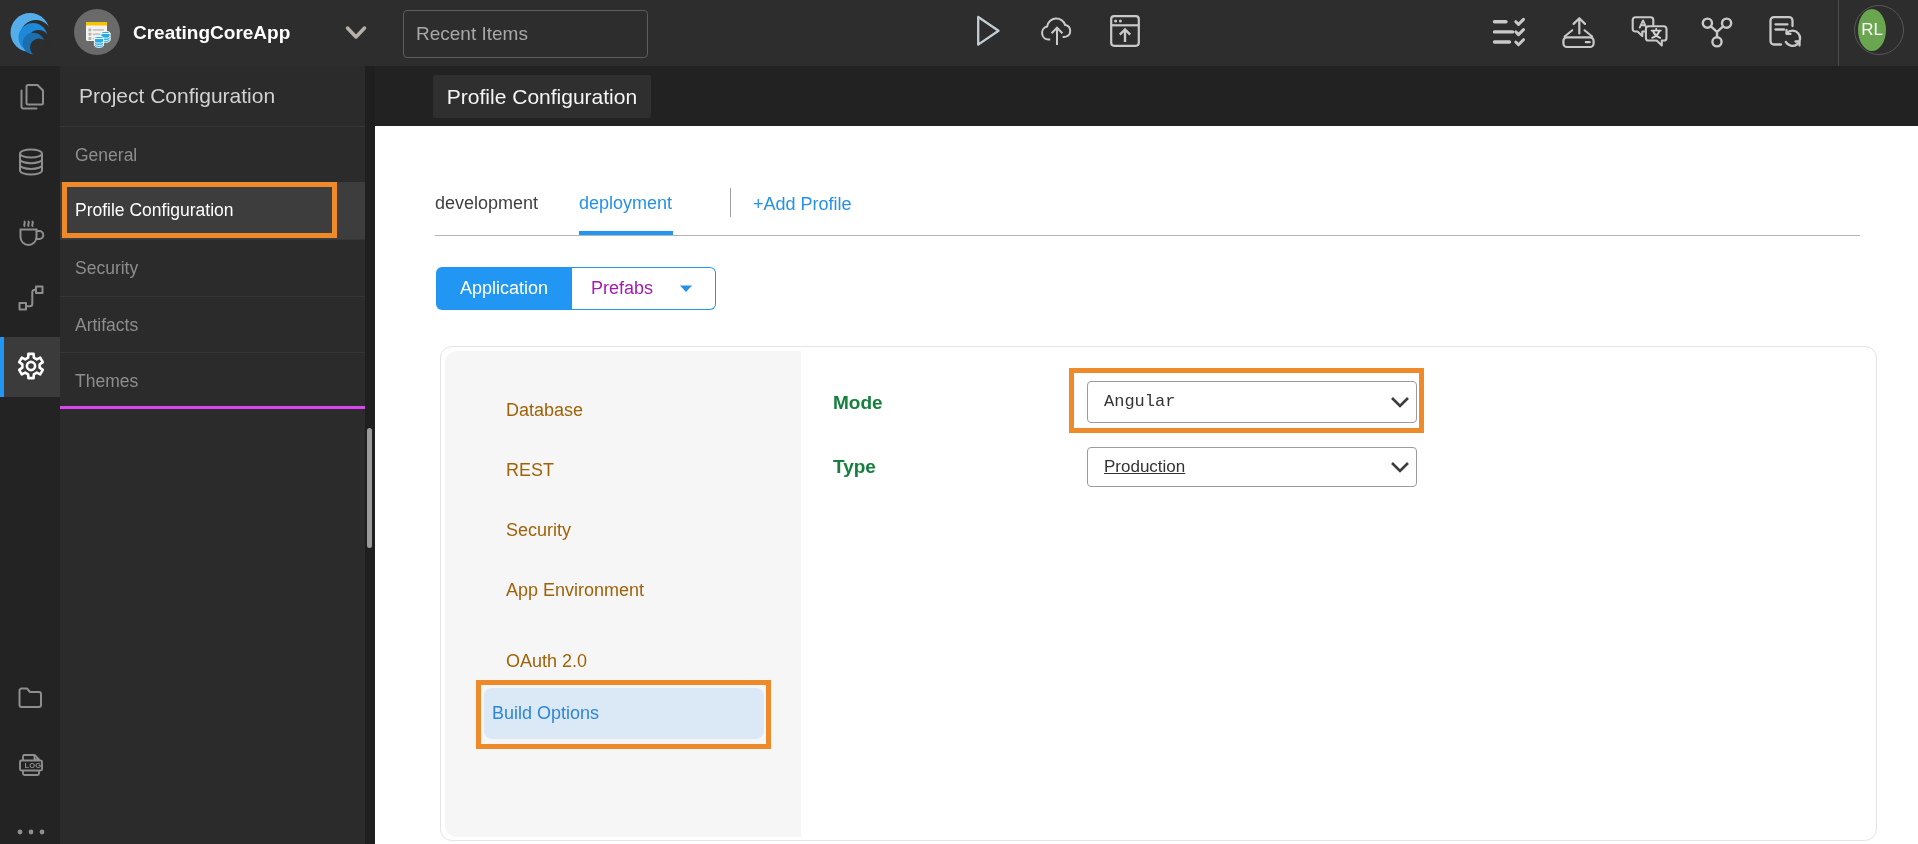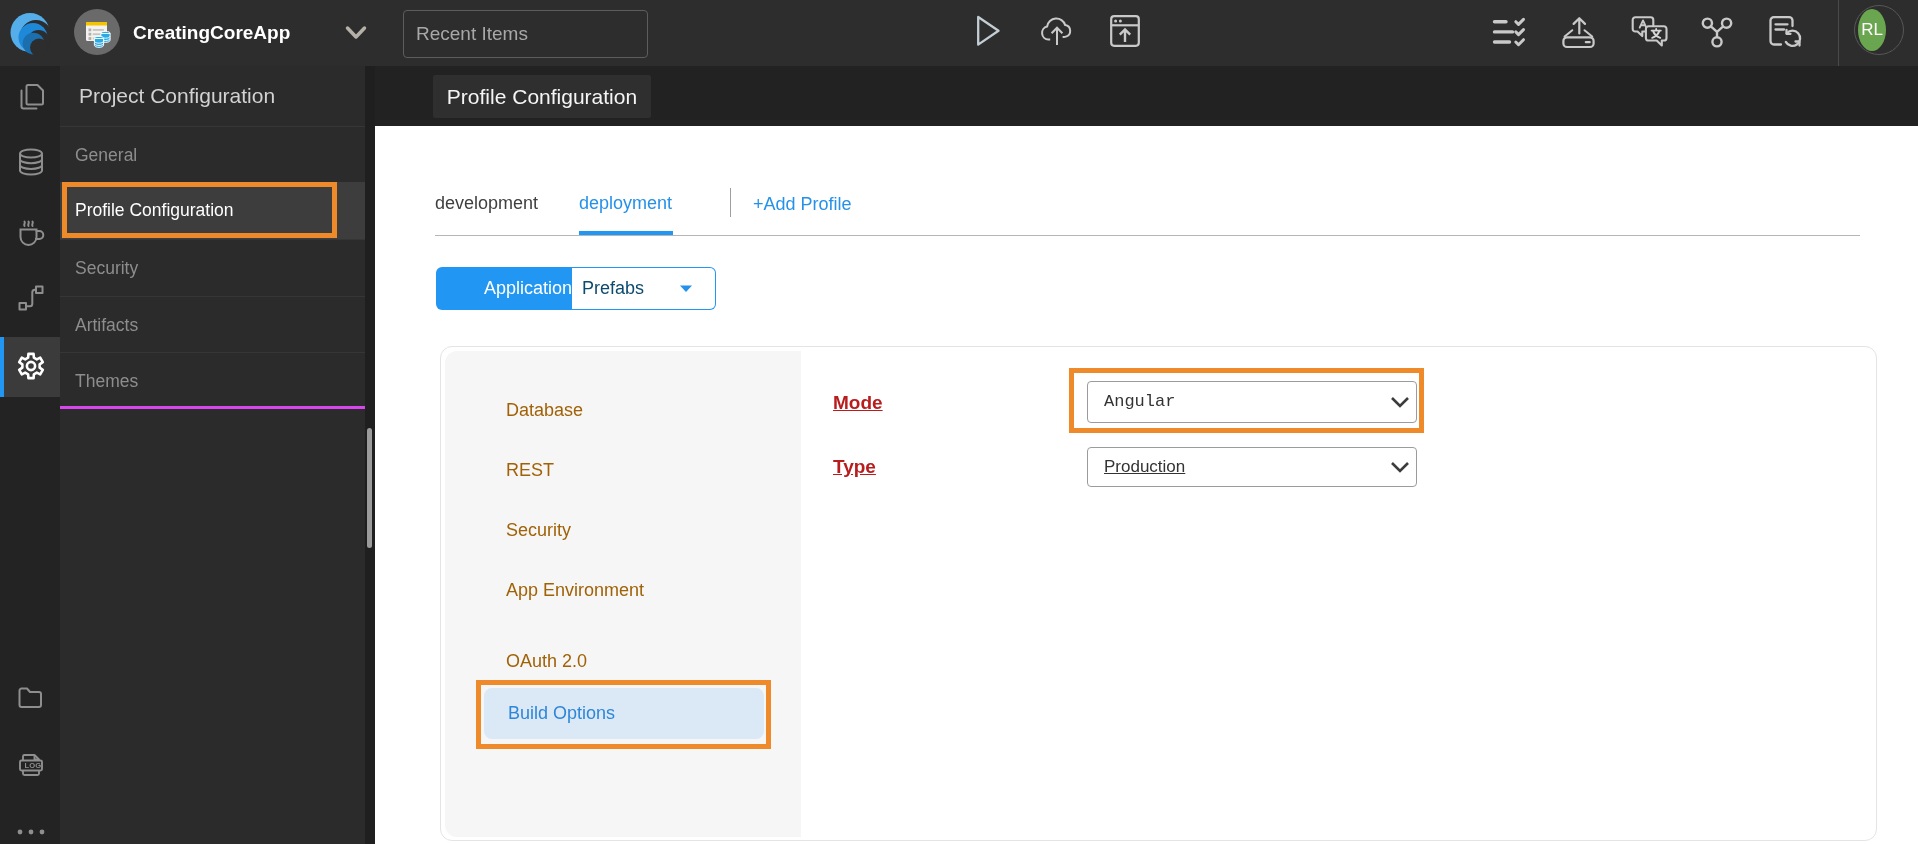--- a/index.html
+++ b/index.html
@@ -33,29 +33,29 @@
 #content { position:absolute; left:375px; top:126px; width:1543px; height:718px; background:#fff; }
 .tabtxt { position:absolute; top:193px; font-size:18px; }
 #tab-dev { left:435px; color:#3f3f3f; }
 #tab-dep { left:579px; color:#2591e9; }
 #tabdiv { position:absolute; left:730px; top:188px; width:1px; height:29px; background:#9e9e9e; }
 #addprofile { position:absolute; left:753px; top:194px; font-size:18px; color:#2591e9; }
 #tabline { position:absolute; left:435px; top:235px; width:1425px; height:1px; background:#b5b5b5; }
 #tabblue { position:absolute; left:579px; top:231px; width:94px; height:4px; background:#2196f3; }
 
 #btngroup { position:absolute; left:436px; top:267px; width:280px; height:43px; }
-#btn-app { position:absolute; left:436px; top:267px; width:136px; height:43px; background:#2196f3; border-radius:6px 0 0 6px; color:#fff; font-size:18px; text-align:right; line-height:43px; }
-#btn-pre { position:absolute; left:572px; top:267px; width:144px; height:43px; background:#fff; border:1px solid #2196f3; border-left:none; border-radius:0 6px 6px 0; color:#0c4a6e; font-size:18px; line-height:41px; padding-left:10px; }
+#btn-app { position:absolute; left:436px; top:267px; width:136px; height:43px; background:#2196f3; border-radius:6px 0 0 6px; color:#fff; font-size:18px; text-align:center; line-height:43px; }
+#btn-pre { position:absolute; left:572px; top:267px; width:144px; height:43px; background:#fff; border:1px solid #2196f3; border-left:none; border-radius:0 6px 6px 0; color:#a21caf; font-size:18px; line-height:41px; padding-left:19px; }
 
 #card { position:absolute; left:440px; top:346px; width:1437px; height:495px; border:1px solid #e4e4e4; border-radius:12px; background:#fff; }
 #sidebar { position:absolute; left:445px; top:351px; width:356px; height:486px; background:#f6f6f6; border-radius:12px 0 0 12px; }
 .sitem { position:absolute; left:506px; font-size:18px; color:#a16207; }
-#pill { position:absolute; left:484px; top:688px; width:280px; height:51px; background:#dbe9f6; border-radius:8px; color:#2e86d8; font-size:18px; line-height:51px; padding-left:24px; }
+#pill { position:absolute; left:484px; top:688px; width:280px; height:51px; background:#dbe9f6; border-radius:8px; color:#2e86d8; font-size:18px; line-height:51px; padding-left:8px; }
 #orangepill { position:absolute; left:476px; top:680px; width:295px; height:69px; border:5px solid #ee8a2a; }
-.flabel { position:absolute; left:833px; font-size:19px; font-weight:bold; color:#b91c1c;text-decoration:underline; }
+.flabel { position:absolute; left:833px; font-size:19px; font-weight:bold; color:#15803d; }
 .sel { position:absolute; left:1087px; width:330px; border:1px solid #9b9b9b; border-radius:4px; background:#fff; color:#333; font-size:17px; padding-left:16px; }
 #sel1 { top:381px; height:42px; line-height:40px;font-family:Liberation Mono, monospace; }
 #sel2 { top:447px; height:40px; line-height:38px;text-decoration:underline; }
 #orangesel { position:absolute; left:1069px; top:368px; width:355px; height:65px; border:5px solid #ee8a2a; }
 </style>
 </head>
 <body>
 <div id="topbar"></div>
 
 <svg class="abs" style="left:8px; top:6px;" width="46" height="52" viewBox="0 0 46 52">

